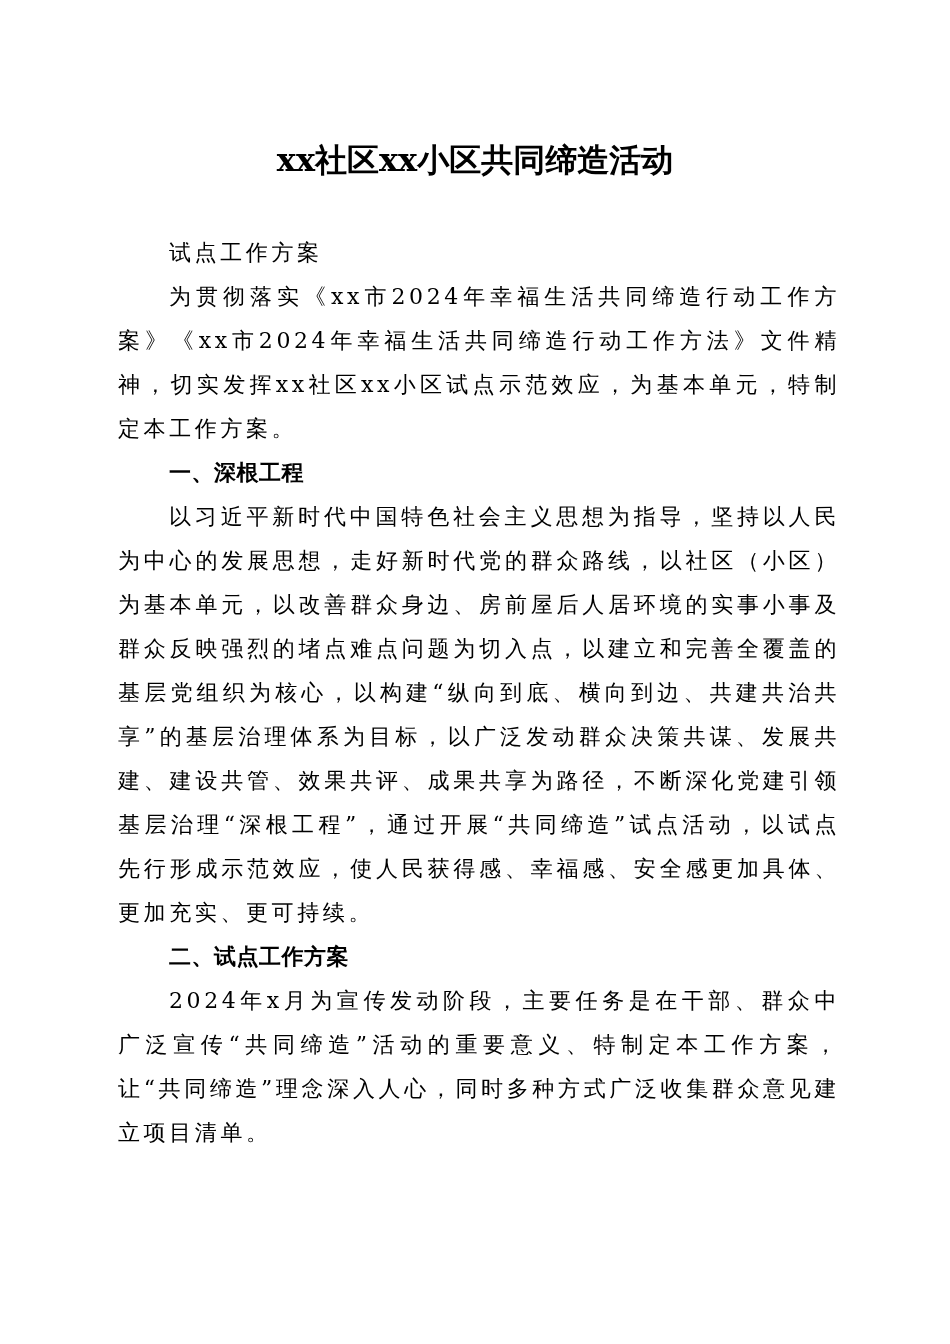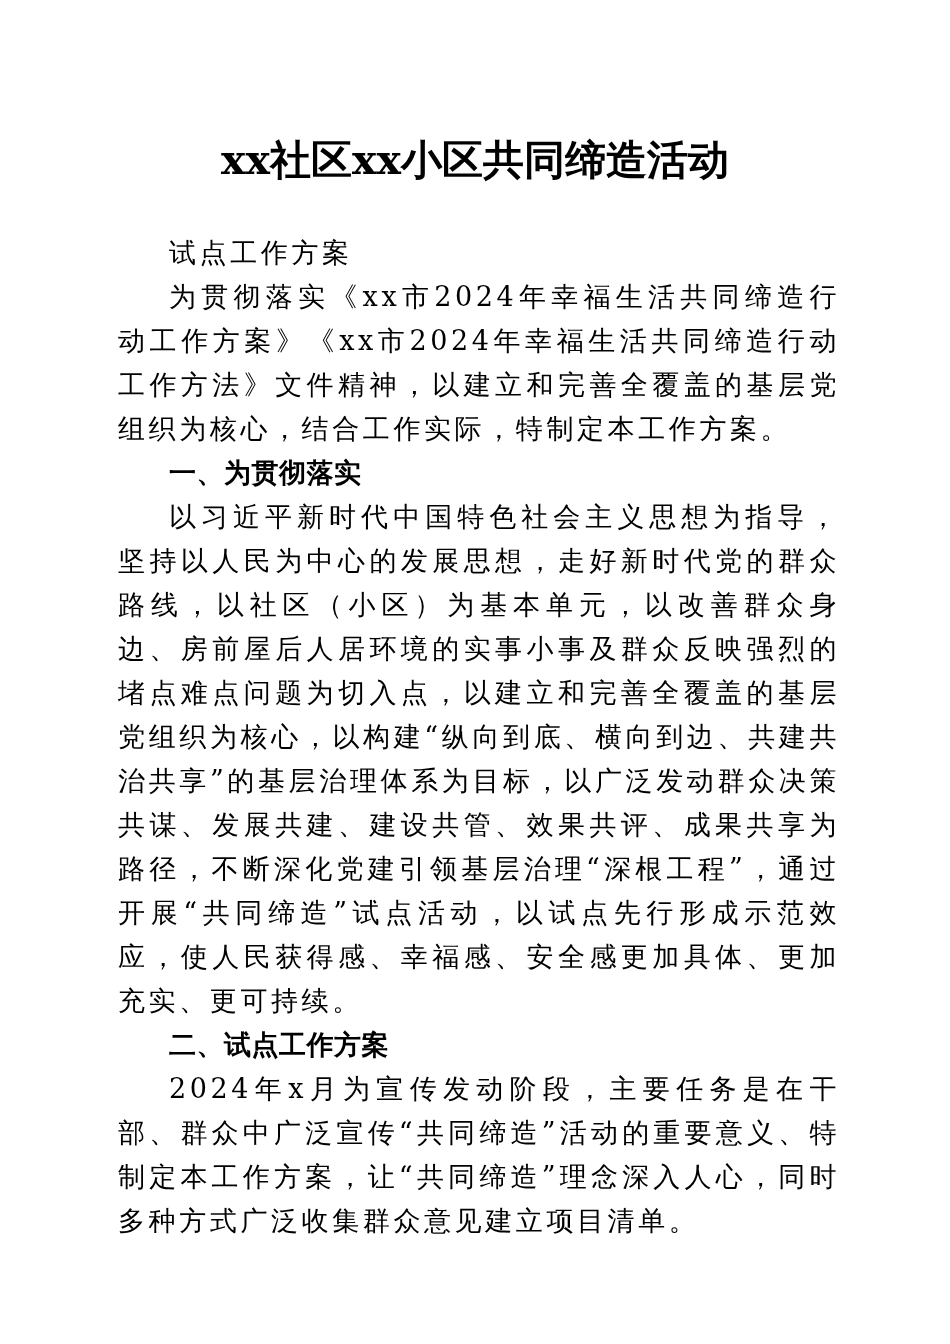--- a/index.html
+++ b/index.html
@@ -23,31 +23,31 @@
       background: #ffffff;
     }
     .title {
       position: absolute;
       left: 0;
       top: 138px;
       width: 950px;
       text-align: center;
       font-family: "DejaVu Serif", "Liberation Serif", serif;
       font-weight: bold;
-      font-size: 41px;
+      font-size: 32px;
       line-height: 44px;
       letter-spacing: 0px;
     }
     .body {
       position: absolute;
       left: 118px;
       top: 231px;
       width: 722px;
       font-family: "DejaVu Serif", "Liberation Serif", serif;
-      font-size: 27px;
+      font-size: 22px;
       line-height: 44px;
       letter-spacing: 3.6px;
       text-align: justify;
     }
     .body p {
       margin: 0;
       text-indent: 51px;
     }
     .body p.heading {
       font-family: "DejaVu Sans", "Liberation Sans", sans-serif;
@@ -56,19 +56,19 @@
     }
   </style>
 </head>
 <body>
 
 <div class="page">
   <div class="title">xx社区xx小区共同缔造活动</div>
 
   <div class="body">
     <p>试点工作方案</p>
-    <p>为贯彻落实《xx市2024年幸福生活共同缔造行动工作方案》《xx市2024年幸福生活共同缔造行动工作方法》文件精神，以建立和完善全覆盖的基层党组织为核心，结合工作实际，特制定本工作方案。</p>
-    <p class="heading">一、为贯彻落实</p>
+    <p>为贯彻落实《xx市2024年幸福生活共同缔造行动工作方案》《xx市2024年幸福生活共同缔造行动工作方法》文件精神，切实发挥xx社区xx小区试点示范效应，为基本单元，特制定本工作方案。</p>
+    <p class="heading">一、深根工程</p>
     <p>以习近平新时代中国特色社会主义思想为指导，坚持以人民为中心的发展思想，走好新时代党的群众路线，以社区（小区）为基本单元，以改善群众身边、房前屋后人居环境的实事小事及群众反映强烈的堵点难点问题为切入点，以建立和完善全覆盖的基层党组织为核心，以构建“纵向到底、横向到边、共建共治共享”的基层治理体系为目标，以广泛发动群众决策共谋、发展共建、建设共管、效果共评、成果共享为路径，不断深化党建引领基层治理“深根工程”，通过开展“共同缔造”试点活动，以试点先行形成示范效应，使人民获得感、幸福感、安全感更加具体、更加充实、更可持续。</p>
     <p class="heading">二、试点工作方案</p>
     <p>2024年x月为宣传发动阶段，主要任务是在干部、群众中广泛宣传“共同缔造”活动的重要意义、特制定本工作方案，让“共同缔造”理念深入人心，同时多种方式广泛收集群众意见建立项目清单。</p>
   </div>
 </div>
 
 </body></html>

